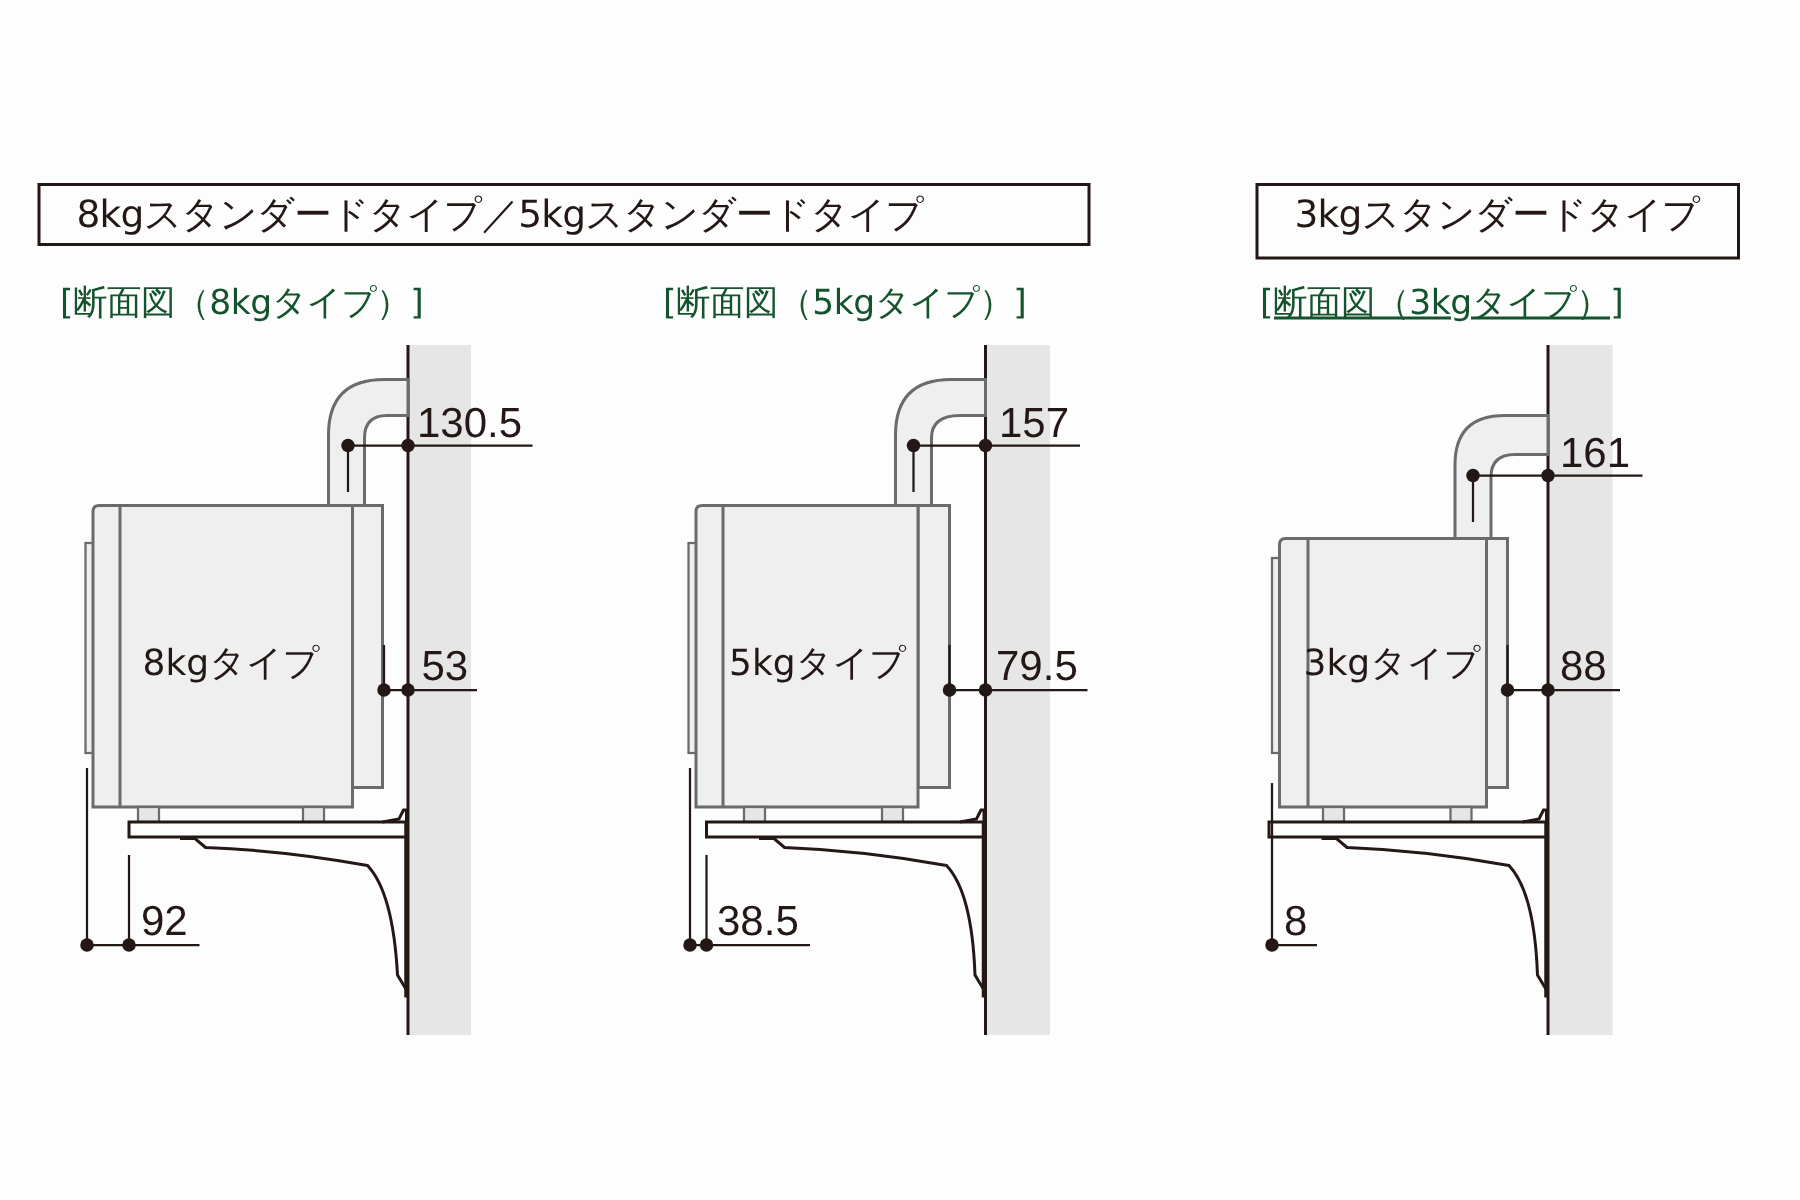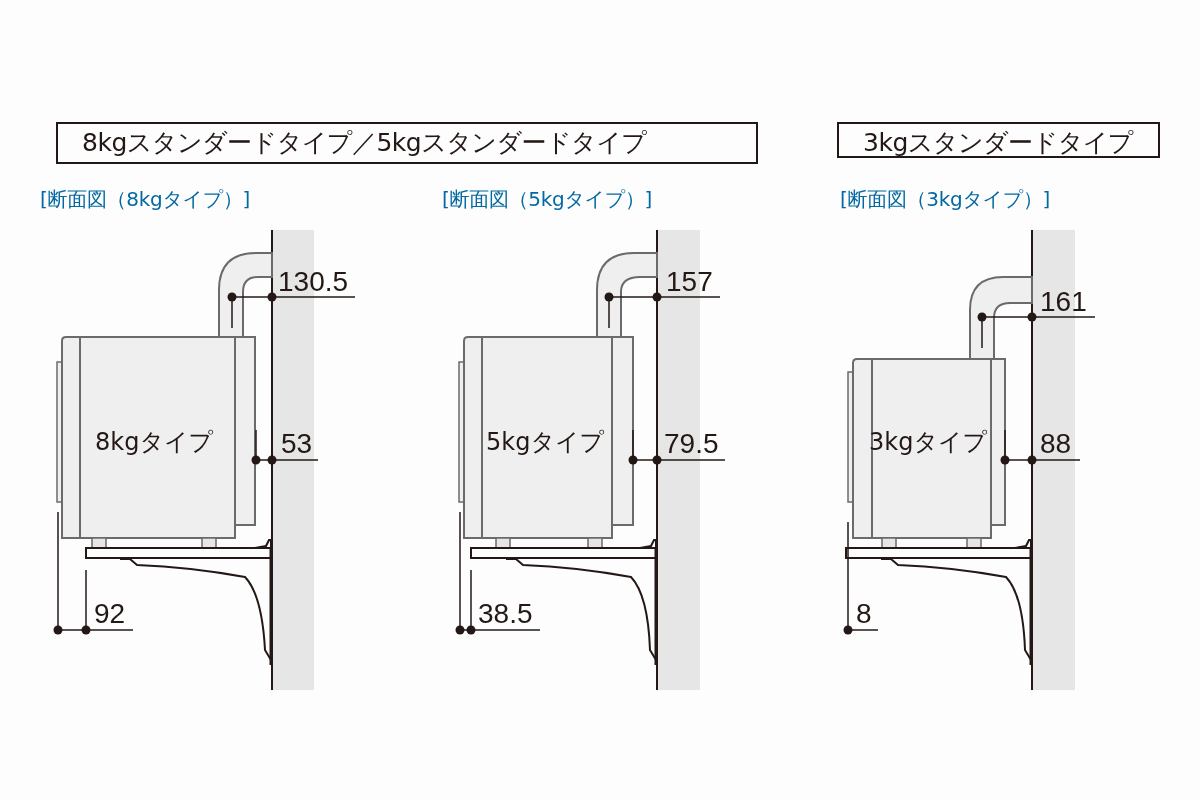--- a/index.html
+++ b/index.html
@@ -1,38 +1,38 @@
 <!DOCTYPE html>
 <html><head>
 <meta charset="utf-8">
 <style>
   html, body { margin: 0; padding: 0; background: #fdfdfd; }
   body { width: 1200px; height: 800px; position: relative; overflow: hidden;
          font-family: "DejaVu Sans", "Liberation Sans", sans-serif; color: #231815; }
   .group-box { position: absolute; border: 2px solid #231815; box-sizing: border-box;
                background: #fdfdfd; font-size: 25px; line-height: 38px; padding-left: 24px;
                white-space: nowrap; letter-spacing: -0.5px; }
-  .section-label { position: absolute; font-size: 20px; white-space: nowrap; color: #0369a1; letter-spacing: -0.3px; }
+  .section-label { position: absolute; font-size: 23px; white-space: nowrap; color: #14532d; letter-spacing: -0.3px; }
   svg { position: absolute; left: 0; top: 0; }
   .dim { font-family: "Liberation Sans", sans-serif; font-size: 28px; fill: #231815; }
   .unit-label { font-family: "DejaVu Sans", sans-serif; font-size: 24px; fill: #231815; }
 </style>
 </head>
 <body>
 
-<div class="group-box" style="left:56px; top:122px; width:702px; height:42px;">
+<div class="group-box" style="left:25px; top:122px; width:702px; height:42px;">
   <span>8kgスタンダードタイプ／5kgスタンダードタイプ</span>
 </div>
-<div class="group-box" style="left:837px; top:122px; width:323px; height:36px;">
+<div class="group-box" style="left:837px; top:122px; width:323px; height:51px;">
   <span>3kgスタンダードタイプ</span>
 </div>
 
 <div class="section-label" style="left:40px; top:186px;">[断面図（8kgタイプ）]</div>
 <div class="section-label" style="left:442px; top:186px;text-align:center;">[断面図（5kgタイプ）]</div>
-<div class="section-label" style="left:840px; top:186px;">[断面図（3kgタイプ）]</div>
+<div class="section-label" style="left:840px; top:186px;text-decoration:underline;">[断面図（3kgタイプ）]</div>
 
 <svg width="1200" height="800" viewBox="0 0 1200 800">
   <defs>
     <g id="dot">
         <circle r="4.5" fill="#231815"></circle>
       </g>
   </defs>
 
   <g>
     <rect x="272" y="230" width="42" height="460" fill="#e6e6e6"></rect>

